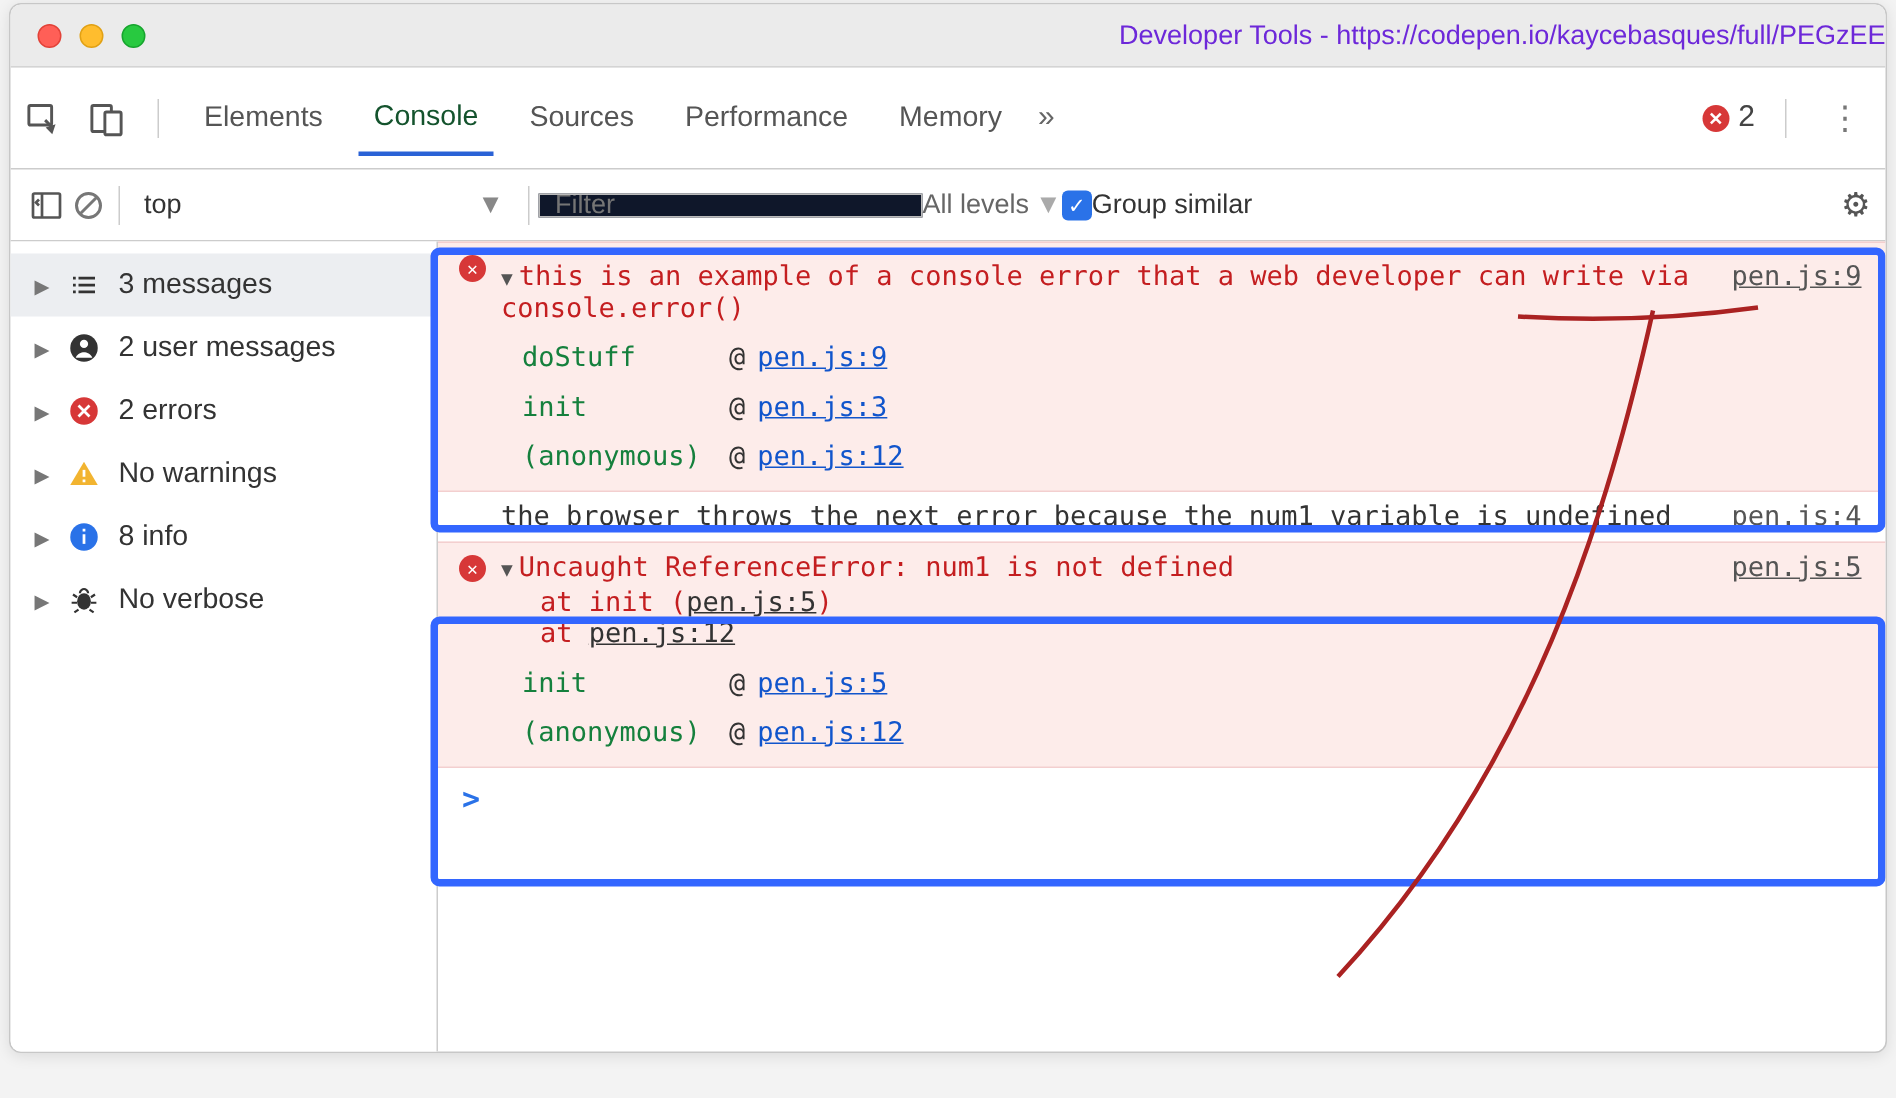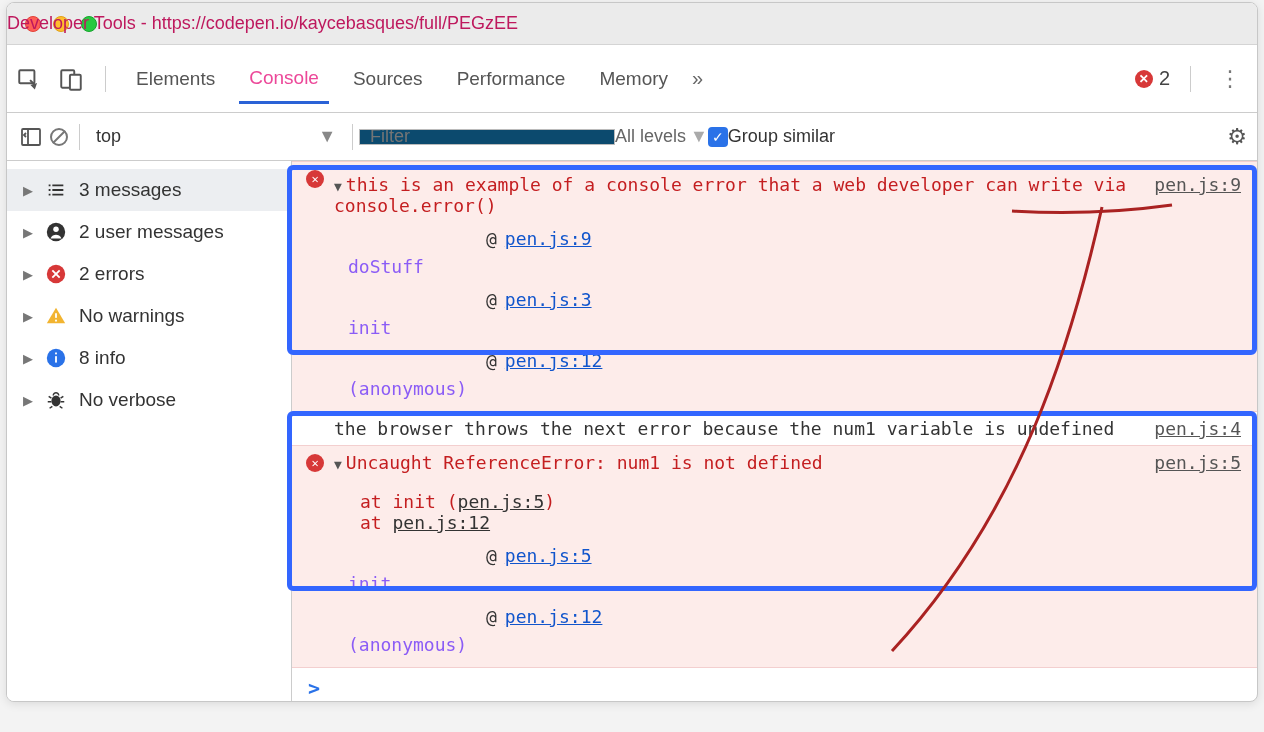--- a/index.html
+++ b/index.html
@@ -36,23 +36,23 @@
       gap: 12px;
       padding-left: 18px;
     }
     .tl { width: 16px; height: 16px; border-radius: 50%; }
     .tl.red { background: #ff5f57; border: 1px solid #e24238; }
     .tl.yellow { background: #ffbd2e; border: 1px solid #e1a115; }
     .tl.green { background: #28c940; border: 1px solid #17a52e; }
     .title {
       position: absolute;
       left: 0; right: 0;
-      text-align: left;
+      text-align: right;
       font-size: 18px;
-      color: #be185d;
+      color: #6d28d9;
       pointer-events: none;
     }
     
     .topbar {
       height: 68px;
       border-bottom: 1px solid #ccc;
       display: flex;
       align-items: center;
       padding: 0 8px;
       gap: 14px;
@@ -62,21 +62,21 @@
     .iconbtn {
       min-width: 28px;
       height: 28px;
       display: flex;
       align-items: center;
       justify-content: center;
       color: #555;
     }
     .topdivider { width: 1px; height: 26px; background: #ccc; margin: 0 6px; }
     .tab { padding: 14px 10px; color: #555; }
-    .tab.active { color: #ec4899; border-bottom: 3px solid #2a62d6; padding-bottom: 12px; }
+    .tab.active { color: #14532d; border-bottom: 3px solid #2a62d6; padding-bottom: 12px; }
     .overflow { font-size: 20px; color: #666; }
     .toperror {
       margin-left: auto;
       display: flex;
       align-items: center;
       gap: 6px;
       color: #444;
       font-size: 20px;
     }
     .err-circle {
@@ -106,21 +106,21 @@
       padding: 0 10px;
       color: #333;
     }
     .filterinput {
       width: 256px;
       height: 16px;
       border: 1px solid #bbb;
       padding: 0 10px;
       font-size: 18px;
       color: #999;
-      background:#0c4a6e;
+      background:#0f172a;
     }
     .levels { color: #666; display:flex; gap:4px;}
     .chk {
       width: 20px; height: 20px; border-radius: 4px;
       background: #2a72e8; display:flex; align-items:center; justify-content:center;
       color:#fff; font-size:14px;
     }
     .gear { margin-left: auto; font-size: 22px; color:#555; }
     
     .main { display: flex; height: calc(100% - 42px - 52px - 48px); position: relative; }
@@ -149,21 +149,21 @@
     .row.plain { color:#333; }
     .erricon {
       position:absolute; left:14px; top:8px;
       width:18px; height:18px; border-radius:50%; background:#d73838; color:#fff;
       display:flex;align-items:center;justify-content:center; font-size:12px; font-weight:bold;
     }
     .tri { color:#555; margin-right:4px; font-size:13px;}
     .row .srclink { float:right; color:#555; text-decoration:underline; font-family:inherit;}
     .stack { margin-left:14px; margin-top:6px; color:#333; }
     .stack-row { display:flex; gap:8px; padding:6px 0;}
-    .stack-fn { min-width:130px; color:#8b5cf6;margin-top:28px;}
+    .stack-fn { min-width:130px; color:#15803d;}
     .stack-at { color:#333;}
     .link { color:#1155cc; text-decoration:underline; }
     .ulink { color:#333; text-decoration:underline;}
     .blueframe {
       position:absolute; border:5px solid #3366ff; border-radius:6px;
       pointer-events:none;
     }
     .prompt { color:#2a72e8; font-weight:bold; padding:8px 16px; font-size:20px;}
     .annotation-curve {
       position:absolute;
@@ -336,21 +336,21 @@
 
       <div class="row plain">
         <a class="srclink">pen.js:4</a>
         <span>the browser throws the next error because the num1 variable is undefined</span>
       </div>
 
       <div class="row error">
         <div class="erricon">✕</div>
         <a class="srclink">pen.js:5</a>
         <span class="tri">▼</span><span>Uncaught ReferenceError: num1 is not defined</span>
-        <div style="margin-left:26px; margin-top:18px; color:#c41e20;">
+        <div style="margin-left:26px; margin-top:2px; color:#c41e20;">
           <div>
             <span>at init (</span><span class="ulink">pen.js:5</span><span>)</span>
           </div>
           <div>
             <span>at </span><span class="ulink">pen.js:12</span>
           </div>
         </div>
         <div class="stack">
           <div class="stack-row">
             <span class="stack-fn">init</span>

